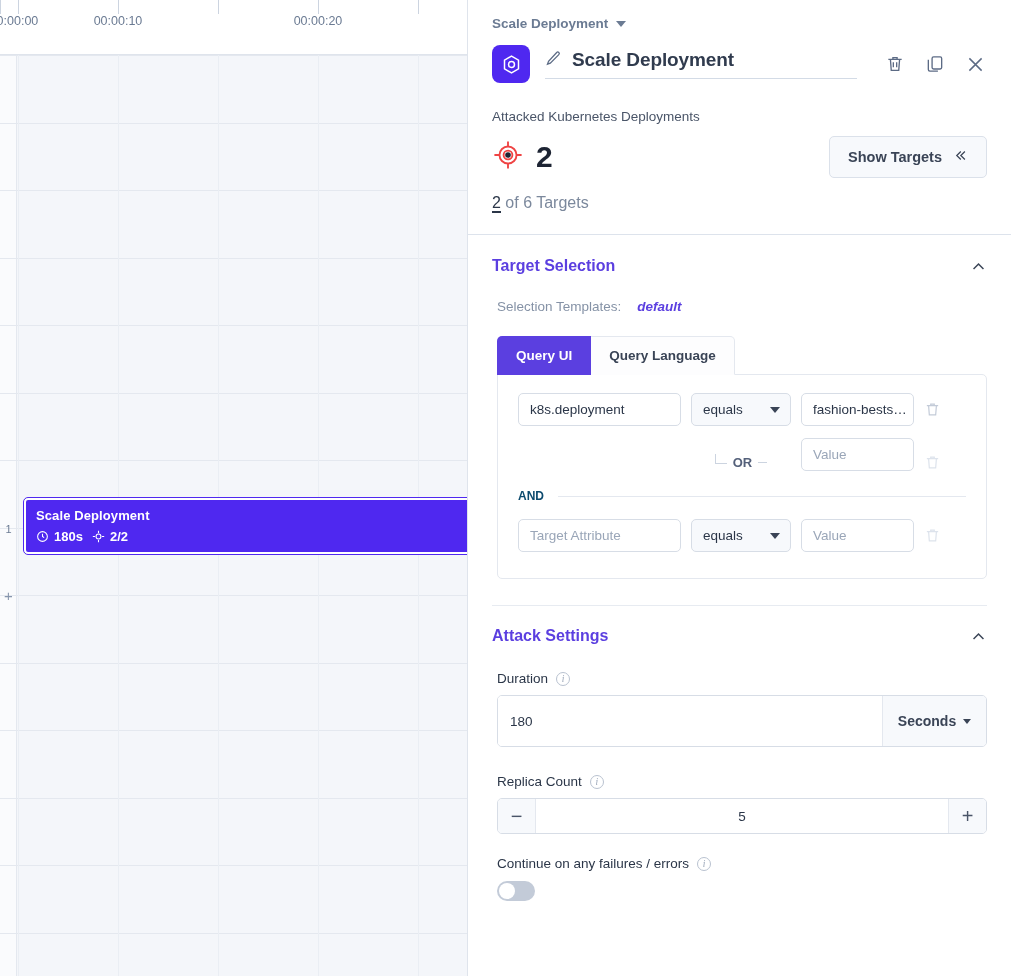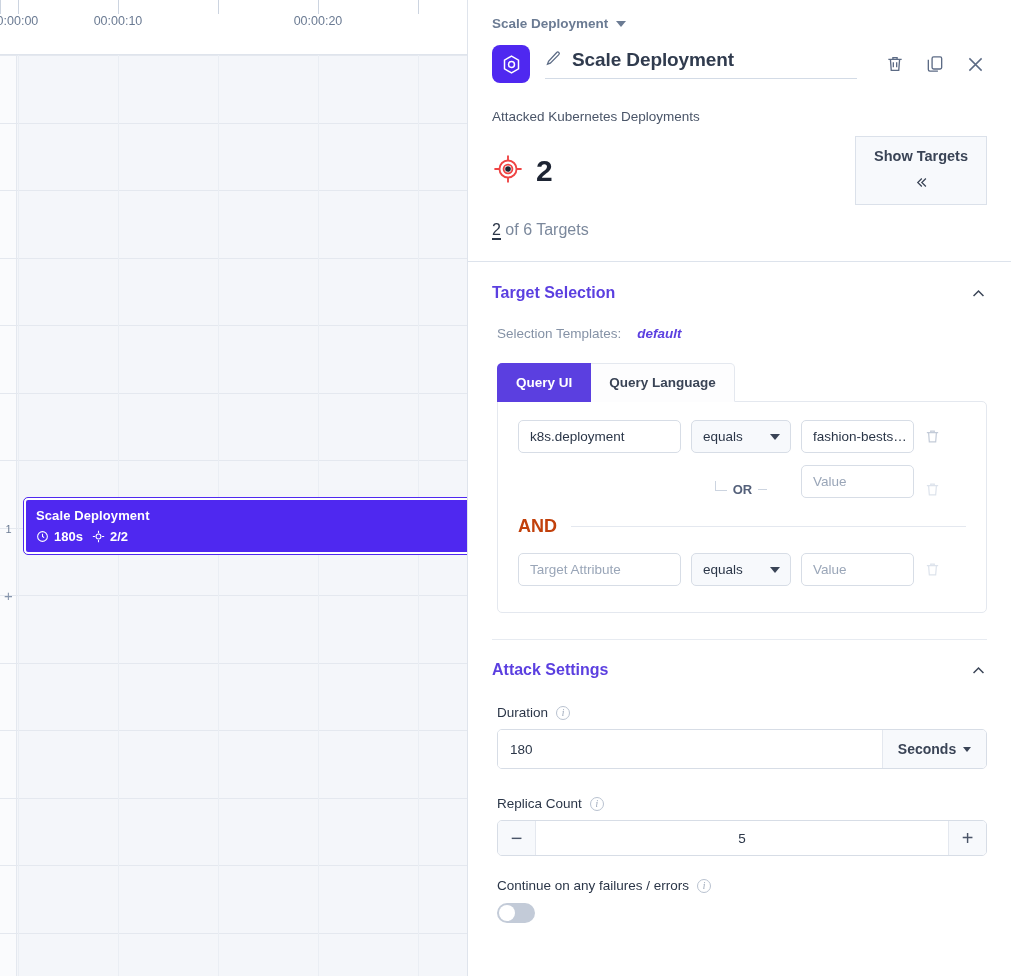--- a/index.html
+++ b/index.html
@@ -134,26 +134,25 @@
     margin-top: 12px;
   }
   .targets-count {
     display: flex; align-items: center; gap: 12px;
   }
   .targets-num { font-size: 30px; font-weight: bold; color: #1d2433; line-height: 1; }
   .show-targets-btn {
     margin-left: auto;
     border: 1px solid #dbe1ea;
     background: #f7f9fc;
-    border-radius: 0;
+    border-radius: 5px;
     padding: 11px 18px;
     font-size: 14.5px; font-weight: bold; color: #3a4456;
     display: flex; align-items: center; gap: 11px;
     cursor: pointer;
-    flex-direction: column;
   }
   .targets-sub {
     margin-top: 16px;
     font-size: 16px; color: #7b889c;
   }
   .targets-sub b {
     color: #2b3648; font-weight: normal;
     border-bottom: 2px solid #2b3648;
   }
   .hr-full { height: 1px; background: #dde3ec; width: 100%; }
@@ -241,41 +240,41 @@
     border-left: 1px solid #ccd4e0; border-bottom: 1px solid #ccd4e0;
     margin-bottom: 7px;
   }
   .or-connector:after {
     content: ""; width: 9px; height: 1px; background: #ccd4e0;
   }
   .and-row {
     display: flex; align-items: center; gap: 14px;
     margin: 18px 0 16px 0;
   }
-  .and-label { font-size: 18px; font-weight: bold; color: #c2410c; }
+  .and-label { font-size: 12px; font-weight: bold; color: #0c4a6e; }
   .and-line { flex: 1; height: 1px; background: #e4e8ef; }
 
   .field-label {
     display: flex; align-items: center; gap: 8px;
     font-size: 13.5px; color: #2b3648;
   }
   .info-i {
     width: 14px; height: 14px; border-radius: 50%;
     border: 1px solid #b9c2d0; color: #9aa6b8;
     font-size: 9.5px; font-style: italic;
     display: flex; align-items: center; justify-content: center;
     font-family: "Liberation Serif", serif;
     cursor: pointer;
   }
   .settings-body { padding: 0 24px 0 29px; }
   .duration-wrap { margin-top: 26px; }
   .duration-row {
     display: flex; margin-top: 9px;
     border: 1px solid #d7dde6; border-radius: 5px;
-    overflow: hidden; height: 40px;
+    overflow: hidden; height: 52px;
   }
   .duration-input {
     flex: 1; padding: 0 12px; font-size: 13.5px; color: #2b3648;
     display: flex; align-items: center; background: #fff; cursor: text;
   }
   .duration-unit {
     width: 104px; background: #f7f9fc;
     border-left: 1px solid #e4e8ef;
     display: flex; align-items: center; justify-content: center; gap: 7px;
     font-size: 14px; font-weight: bold; color: #3a4456; cursor: pointer;

